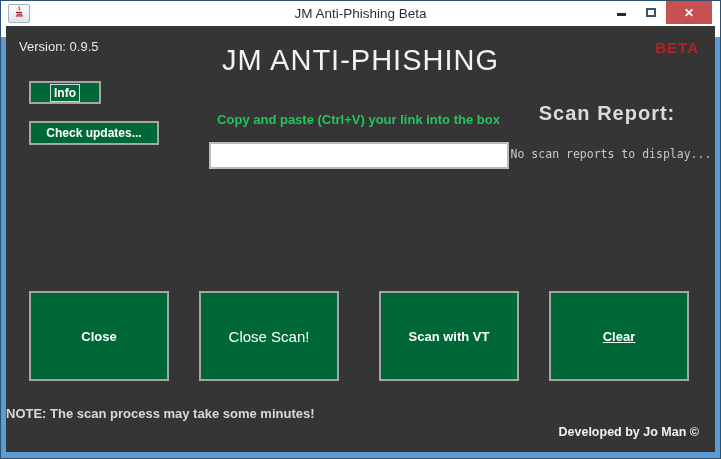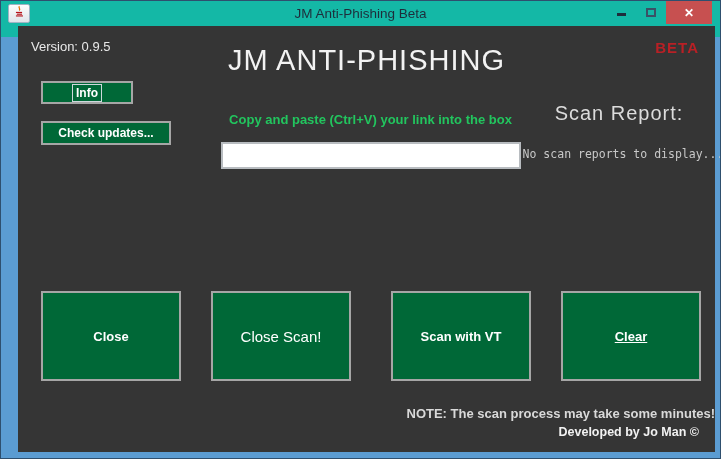--- a/index.html
+++ b/index.html
@@ -6,21 +6,21 @@
   *{box-sizing:border-box;font-family:"Liberation Sans",sans-serif;}
 
   .window{
     position:relative;width:721px;height:459px;
     background:#5b9cd2;border:1px solid #2e4f6e;overflow:hidden;
   }
 
   
   .titlebar{
     position:absolute;left:0;top:0;width:100%;height:36px;
-    background:#14b8a6;
+    background:#ffffff;
   }
   .java-btn{
     position:absolute;left:7px;top:3px;width:22px;height:19px;
     background:linear-gradient(#fdfdfd,#dfe5ea);
     border:1px solid #9fb4c4;border-radius:2px;
     display:flex;align-items:center;justify-content:center;cursor:pointer;
   }
   .title-text{
     position:absolute;left:0;top:0;width:100%;height:25px;
     display:flex;align-items:center;justify-content:center;
@@ -39,77 +39,76 @@
   .close-btn{
     width:46px;height:23px;background:#c75050;color:#fff;
     display:flex;align-items:center;justify-content:center;
     font-size:12px;font-weight:bold;cursor:pointer;
   }
 
   
   .content{
     position:absolute;left:5px;right:5px;top:25px;bottom:6px;
     background:#353535;
-    margin-left:12px;
   }
   .version{
     position:absolute;left:13px;top:13px;
     font-size:13px;color:#e8e8e8;
   }
   .beta{
     position:absolute;right:16px;top:13px;
     font-size:15px;font-weight:bold;color:#b92025;letter-spacing:1px;
   }
   .app-title{
     position:absolute;left:0;top:18px;width:100%;text-align:center;
     font-size:29px;font-weight:300;color:#f2f2f2;letter-spacing:1px;
   }
 
   .small-btn{
     position:absolute;background:#006837;border:2px solid #a6a6a6;
     color:#fff;font-weight:bold;font-size:12px;
     display:flex;align-items:center;justify-content:center;cursor:pointer;
   }
-  .info-btn{left:23px;top:55px;width:92px;height:23px;}
+  .info-btn{left:23px;top:55px;width:72px;height:23px;}
   .info-btn .focus-ring{border:1px solid #cfd8dc;padding:1px 3px;}
   .check-btn{left:23px;top:95px;width:130px;height:24px;}
 
   .instruction{
     position:absolute;left:180px;top:86px;width:345px;text-align:center;
     font-size:13px;font-weight:bold;color:#22c55e;
   }
   .link-input{
     position:absolute;left:203px;top:116px;width:300px;height:27px;
     background:#fff;border:2px solid #b8bcc0;outline:none;
     font-size:13px;color:#222;padding:0 5px;
   }
 
   .report-heading{
     position:absolute;left:515px;top:76px;width:172px;text-align:center;
-    font-size:20px;font-weight:400;color:#dcdcdc;letter-spacing:1px;
+    font-size:20px;font-weight:700;color:#dcdcdc;letter-spacing:1px;
   }
   .report-empty{
     position:absolute;left:500px;top:121px;width:210px;text-align:center;
     font-family:"DejaVu Sans Mono",monospace;
     font-size:11.5px;color:#c8c8c8;
   }
 
   .big-btn{
     position:absolute;top:265px;width:140px;height:90px;
     background:#006837;border:2px solid #a6a6a6;color:#fff;
     display:flex;align-items:center;justify-content:center;
     font-size:13px;font-weight:bold;cursor:pointer;
   }
   .btn-close{left:23px;}
   .btn-start{left:193px;font-weight:normal;font-size:15px;}
   .btn-vt{left:373px;}
   .btn-clear{left:543px;text-decoration:underline;}
 
   .note{
-    position:absolute;left:0;top:380px;width:100%;text-align:right;
+    position:absolute;left:0;top:380px;width:100%;text-align:left;
     font-size:13px;font-weight:bold;color:#d9d9d9;
   }
   .credit{
     position:absolute;right:16px;top:399px;
     font-size:12.5px;font-weight:bold;color:#f2f2f2;
   }
 </style>
 </head>
 <body>
 

